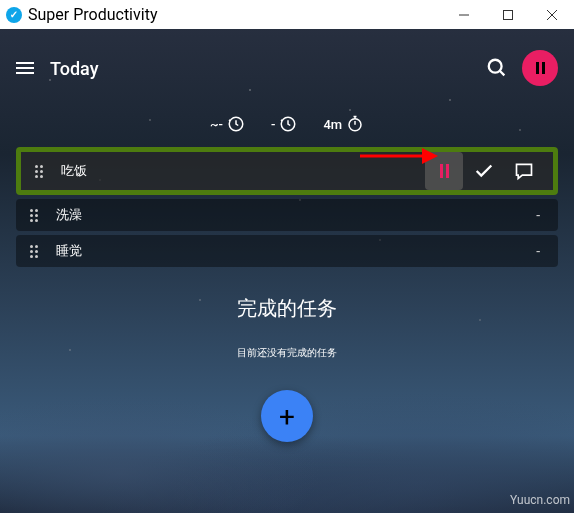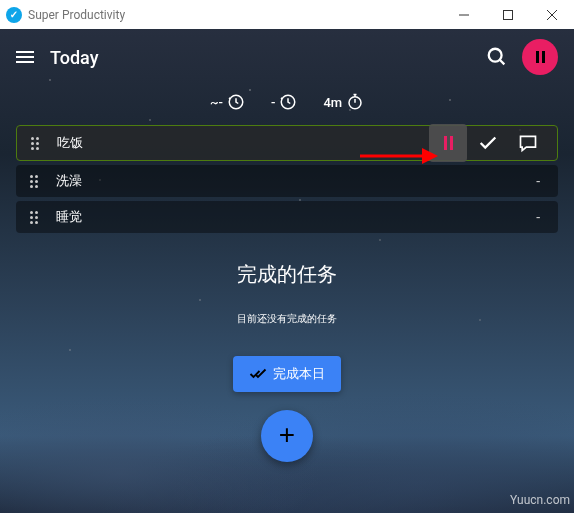--- a/index.html
+++ b/index.html
@@ -60,42 +60,42 @@
   justify-content: center;
   margin-right: 6px;
 }
 .titlebar-icon::after {
   content: "✓";
   color: #fff;
   font-size: 10px;
   font-weight: bold;
 }
 .titlebar-text {
-  color: #737373;
-  font-size: 12px;
+  color: #000000;
+  font-size: 16px;
 }
 .win-controls {
   margin-left: auto;
   display: flex;
   height: 100%;
 }
 .win-btn {
   width: 44px;
   height: 100%;
   display: flex;
   align-items: center;
   justify-content: center;
   color: #333;
   font-size: 13px;
   font-family: "Segoe UI", sans-serif;
 }
 .app-header {
   display: flex;
   align-items: center;
-  padding: 10px 16px;
+  padding: 21px 16px;
   position: relative;
   z-index: 5;
   text-align: center;
 }
 .menu-btn {
   display: flex;
   flex-direction: column;
   gap: 3px;
   width: 18px;
   margin-right: 16px;
@@ -150,22 +150,22 @@
   background: rgba(0,0,0,0.4);
   border-radius: 4px;
   display: flex;
   align-items: center;
   padding: 0 10px;
   height: 32px;
   position: relative;
 }
 .task.active {
   background: rgba(40,40,40,0.7);
-  border: 1px solid #4d7c0f;
-  height: 36px;
+  border: 5px solid #4d7c0f;
+  height: 48px;
 }
 .drag-handle {
   display: grid;
   grid-template-columns: repeat(2, 3px);
   grid-auto-rows: 3px;
   gap: 2px;
   margin-right: 18px;
   margin-left: 4px;
 }
 .drag-handle span { background: #ccc; border-radius: 50%; width: 3px; height: 3px; }
@@ -191,21 +191,20 @@
   margin-left: auto;
   color: #ccc;
   font-size: 14px;
   padding-right: 8px;
 }
 .completed-section {
   text-align: center;
   margin-top: 28px;
   position: relative;
   z-index: 5;
-  font-family: Liberation Mono, monospace;
 }
 .completed-title { font-size: 20px; font-weight: 400; margin-bottom: 24px; }
 .completed-msg { font-size: 10px; margin-bottom: 30px; }
 .complete-day-btn {
   display: inline-flex;
   align-items: center;
   gap: 6px;
   background: #3b82f6;
   color: #fff;
   padding: 9px 16px;
@@ -377,27 +376,20 @@
     </div>
     <div class="task-name">睡觉</div>
     <div class="task-dash">-</div>
   </div>
 
 </div>
 
 <div class="completed-section">
   <div class="completed-title">完成的任务</div>
   <div class="completed-msg">目前还没有完成的任务</div>
-  <div class="complete-day-btn">
-    <svg width="18" height="18" viewBox="0 0 24 24" fill="none" stroke="#000" stroke-width="2.5">
-        <polyline points="2,12 6,16 14,8"></polyline>
-        <polyline points="9,13 12,16 22,6"></polyline>
-      </svg>
-    <span>完成本日</span>
-  </div>
   <div class="add-fab">
     <span>+</span>
   </div>
 </div>
 
 <svg class="arrow" width="80" height="24" viewBox="0 0 80 24">
   <line x1="2" y1="12" x2="66" y2="12" stroke="#ff0000" stroke-width="3"></line>
   <polygon points="64,4 80,12 64,20" fill="#ff0000"></polygon>
 </svg>
 

